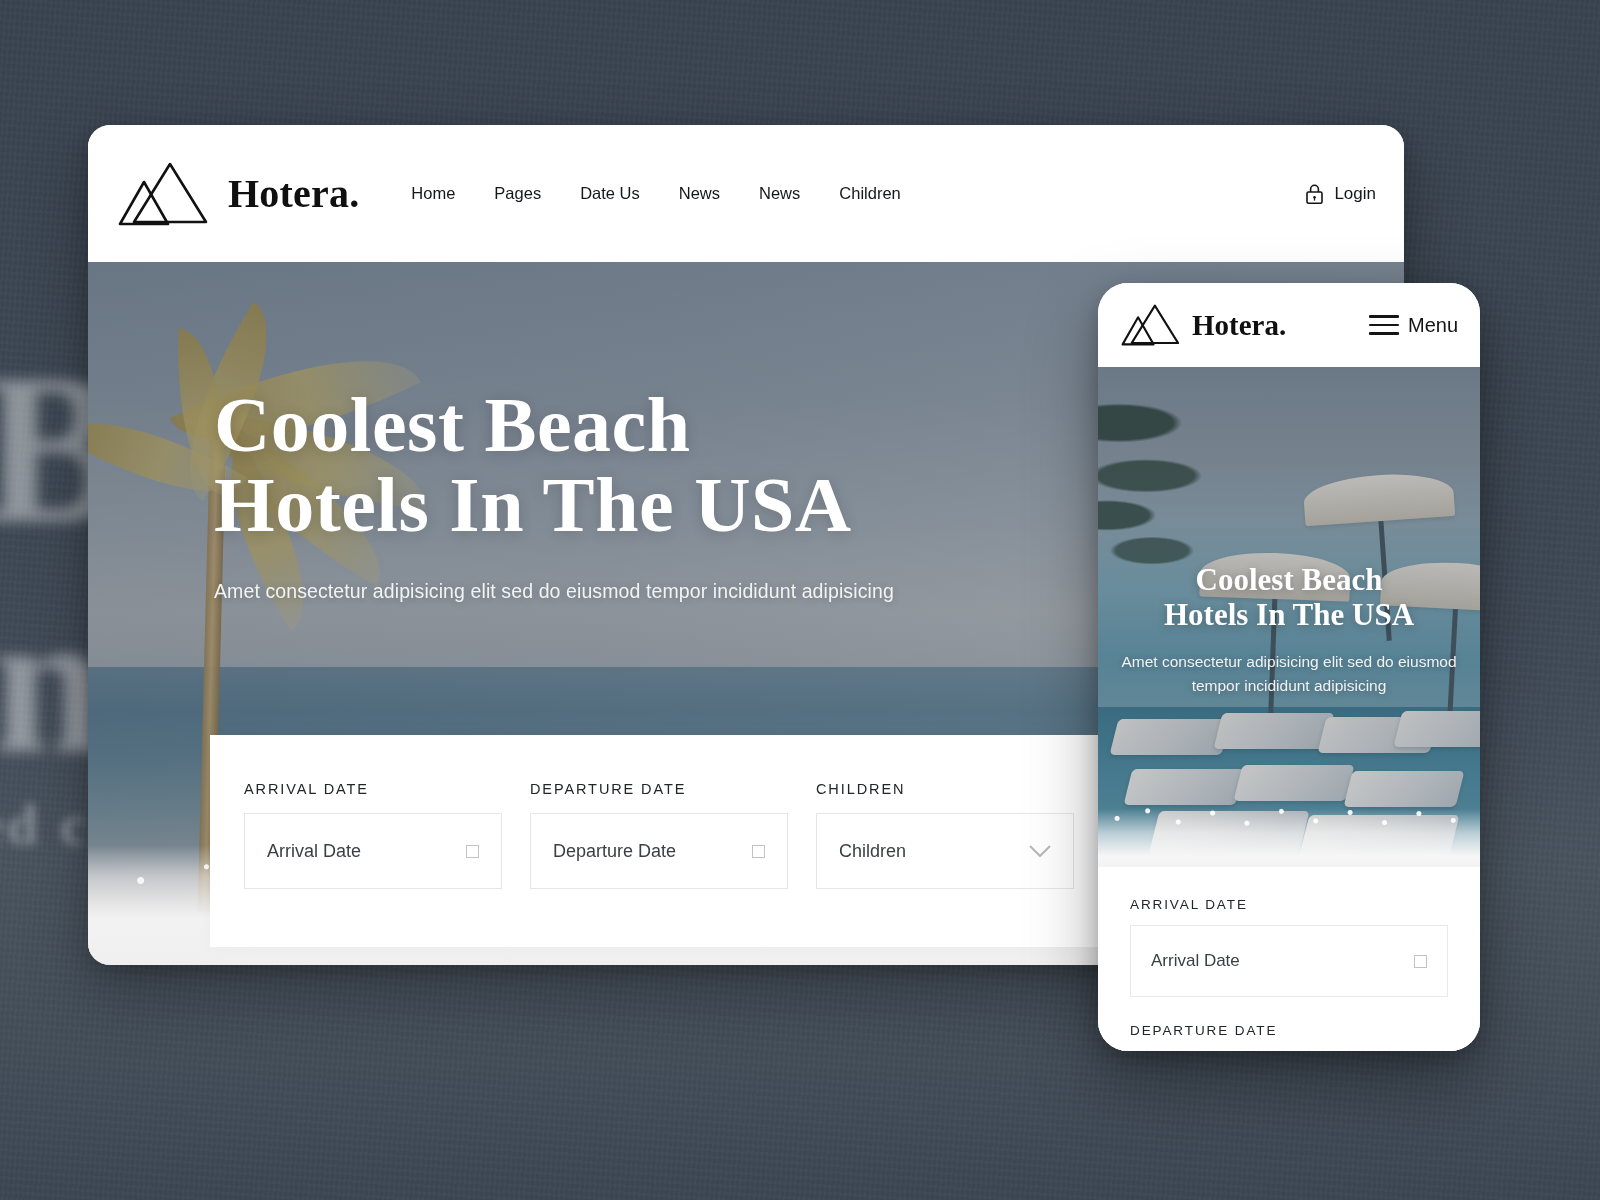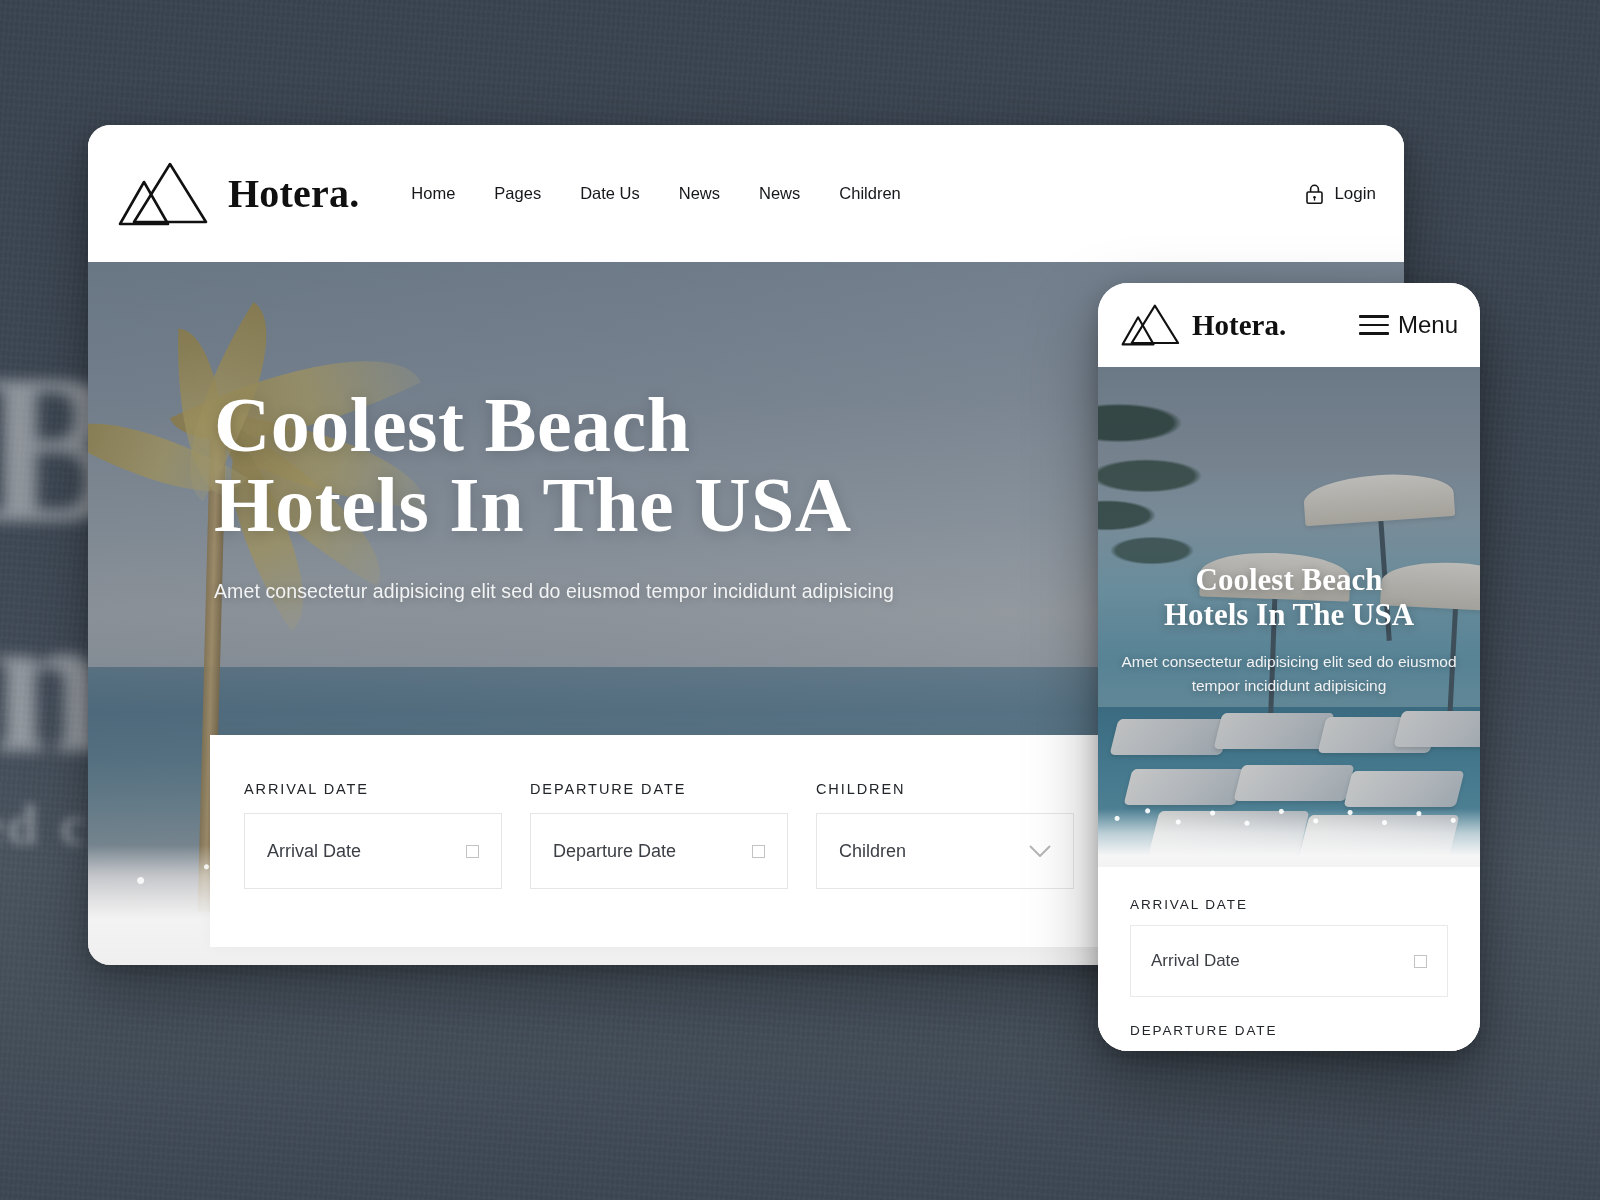--- a/index.html
+++ b/index.html
@@ -263,21 +263,21 @@
   #mobile-brand-name {
     font-family: "Liberation Serif", serif;
     font-size: 29px;
     font-weight: 700;
     color: #101010;
     margin-left: 10px;
   }
   #mobile-menu-group { margin-left: auto; display: flex; align-items: center; gap: 9px; cursor: pointer; }
   #hamburger { width: 30px; display: flex; flex-direction: column; gap: 6px; }
   #hamburger span { display: block; height: 2.4px; background: #141414; border-radius: 1px; }
-  #mobile-menu-label { font-size: 24px; color: #141414; }
+  #mobile-menu-label { font-size: 20px; color: #141414; }
 
   #mobile-hero {
     position: relative;
     height: 700px;
     overflow: hidden;
   }
   #mobile-hero-photo {
     position: absolute; inset: 0;
     background: linear-gradient(180deg,
       #7d8c99 0%,

